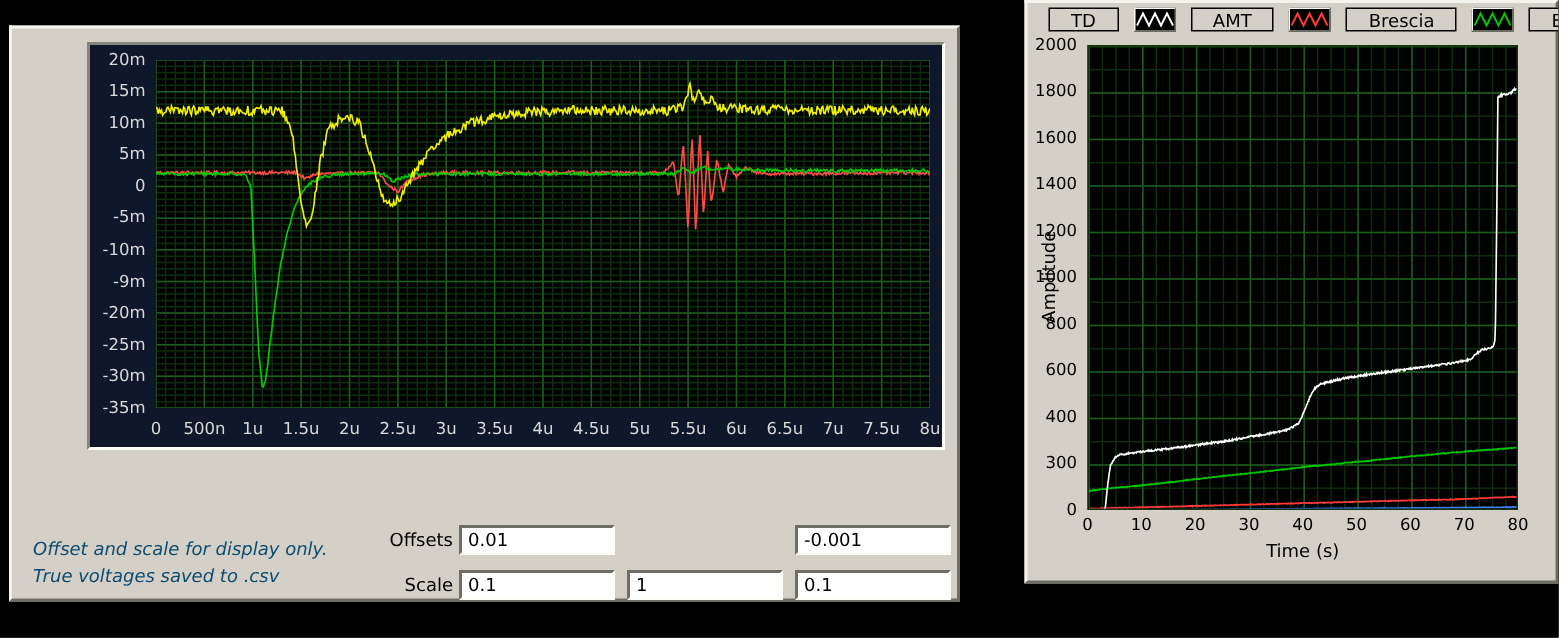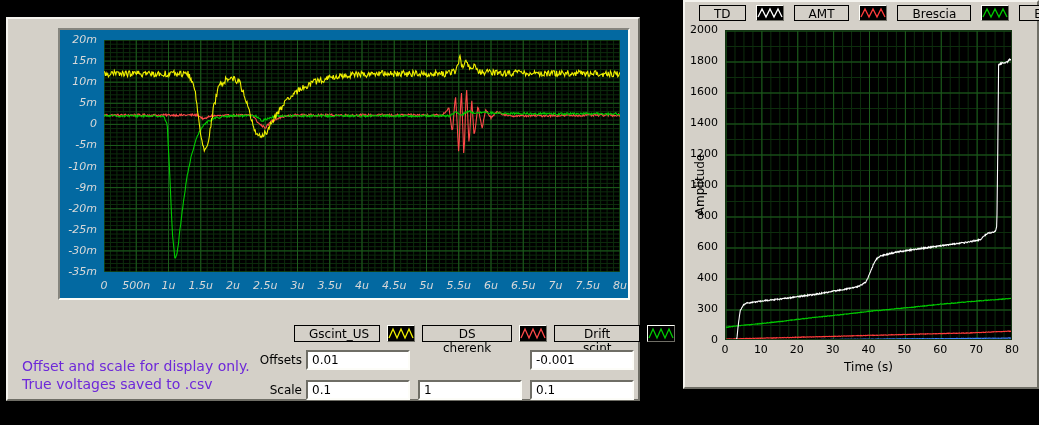--- a/index.html
+++ b/index.html
@@ -3,21 +3,21 @@
 <meta charset="utf-8">
 <style>
   *{box-sizing:border-box;margin:0;padding:0;}
   html,body{background:#000;}
   body{font-family:"DejaVu Sans","Liberation Sans",sans-serif;}
   #root{position:relative;width:1039px;height:425px;background:#000;overflow:hidden;}
   .panel{position:absolute;background:#d4d0c8;border:2px solid;border-color:#f4f3ee #6f6e66 #6f6e66 #f4f3ee;}
   #left-panel{left:6px;top:17px;width:634px;height:384px;}
   #right-panel{left:683px;top:0;width:356px;height:389px;}
 
-  .graph-widget{position:absolute;background:#0369a1;border:2px solid;border-color:#86857e #fdfdf8 #fdfdf8 #86857e;font-style:italic;}
+  .graph-widget{position:absolute;background:#0f172a;border:2px solid;border-color:#86857e #fdfdf8 #fdfdf8 #86857e;}
   #scope-widget{left:50px;top:9px;width:572px;height:272px;}
   #scope-svg{position:absolute;left:44px;top:10px;background:#000;}
   #scope-ylab{position:absolute;left:0;top:10px;width:40px;height:232px;}
   #scope-xlab{position:absolute;left:44px;top:250px;width:516px;height:14px;}
 
   .tick{position:absolute;font-size:11px;line-height:12px;white-space:nowrap;}
   .ytick{right:3px;}
   .xtick{width:40px;text-align:center;}
 
   .legend-row{position:absolute;display:flex;align-items:center;}
@@ -28,21 +28,21 @@
   .legend-glyph{width:28px;height:17px;background:#000;border:1px solid;border-color:#fdfdf8 #6f6e66 #6f6e66 #fdfdf8;
     display:flex;align-items:center;justify-content:center;}
   #left-legend .legend-label{min-width:86px;}
   #right-legend .legend-label{min-width:34px;height:16px;}
   #right-legend .legend-glyph{height:16px;}
 
   .field-label{position:absolute;font-size:12px;font-weight:normal;color:#000;text-align:right;width:54px;}
   .num-input{position:absolute;width:104px;height:20px;background:#fff;color:#000;font-size:12px;
     font-family:"DejaVu Sans","Liberation Sans",sans-serif;padding:1px 4px;
     border:2px solid;border-color:#6f6e66 #fdfdf8 #fdfdf8 #6f6e66;outline:none;}
-  .note{position:absolute;font-size:14px;color:#6d28d9;line-height:18px;}
+  .note{position:absolute;font-size:12px;color:#0c4a6e;line-height:18px;font-style:italic;}
 
   #amp-ylab{position:absolute;left:4px;top:28px;width:32px;height:310px;}
   #amp-svg{position:absolute;left:40px;top:28px;background:#000;border:1px solid #123312;}
   #amp-xlab{position:absolute;left:40px;top:342px;width:287px;height:13px;}
   #amp-yaxis-title{position:absolute;left:-26px;top:176px;width:80px;height:13px;text-align:center;
     font-size:12px;color:#000;transform:rotate(-90deg);}
   #amp-xaxis-title{position:absolute;left:40px;top:358px;width:287px;text-align:center;font-size:12px;color:#000;}
 </style>
 </head>
 <body>
@@ -251,40 +251,20 @@
           <span class="tick xtick" style="left: 302.5px; color: rgb(216, 216, 216);">5u</span>
           <span class="tick xtick" style="left: 334.75px; color: rgb(216, 216, 216);">5.5u</span>
           <span class="tick xtick" style="left: 367px; color: rgb(216, 216, 216);">6u</span>
           <span class="tick xtick" style="left: 399.25px; color: rgb(216, 216, 216);">6.5u</span>
           <span class="tick xtick" style="left: 431.5px; color: rgb(216, 216, 216);">7u</span>
           <span class="tick xtick" style="left: 463.75px; color: rgb(216, 216, 216);">7.5u</span>
           <span class="tick xtick" style="left: 496px; color: rgb(216, 216, 216);">8u</span>
         </div>
     </div>
 
-    <div id="left-legend" class="legend-row">
-      <div class="legend-label">Gscint_US</div>
-      <div class="legend-glyph">
-        <svg width="26" height="15">
-          <polyline points="1,12 5,3 9,12 13,3 17,12 21,3 25,12" fill="none" stroke-width="1.3" stroke="#f0f000"></polyline>
-        </svg>
-      </div>
-      <div class="legend-label">DS cherenk</div>
-      <div class="legend-glyph">
-        <svg width="26" height="15">
-          <polyline points="1,12 5,3 9,12 13,3 17,12 21,3 25,12" fill="none" stroke-width="1.3" stroke="#ff4a4a"></polyline>
-        </svg>
-      </div>
-      <div class="legend-label">Drift scint</div>
-      <div class="legend-glyph">
-        <svg width="26" height="15">
-          <polyline points="1,12 5,3 9,12 13,3 17,12 21,3 25,12" fill="none" stroke-width="1.3" stroke="#00cc00"></polyline>
-        </svg>
-      </div>
-    </div>
 
     <div class="field-label" style="left:240px;top:334px;">Offsets</div>
     <input class="num-input" style="left: 298px; top: 331px;" value="0.01">
     <input class="num-input" style="left: 522px; top: 331px;" value="-0.001">
 
     <div class="field-label" style="left:240px;top:364px;">Scale</div>
     <input class="num-input" style="left: 298px; top: 361px;" value="0.1">
     <input class="num-input" style="left: 410px; top: 361px;" value="1">
     <input class="num-input" style="left: 522px; top: 361px;" value="0.1">
 

